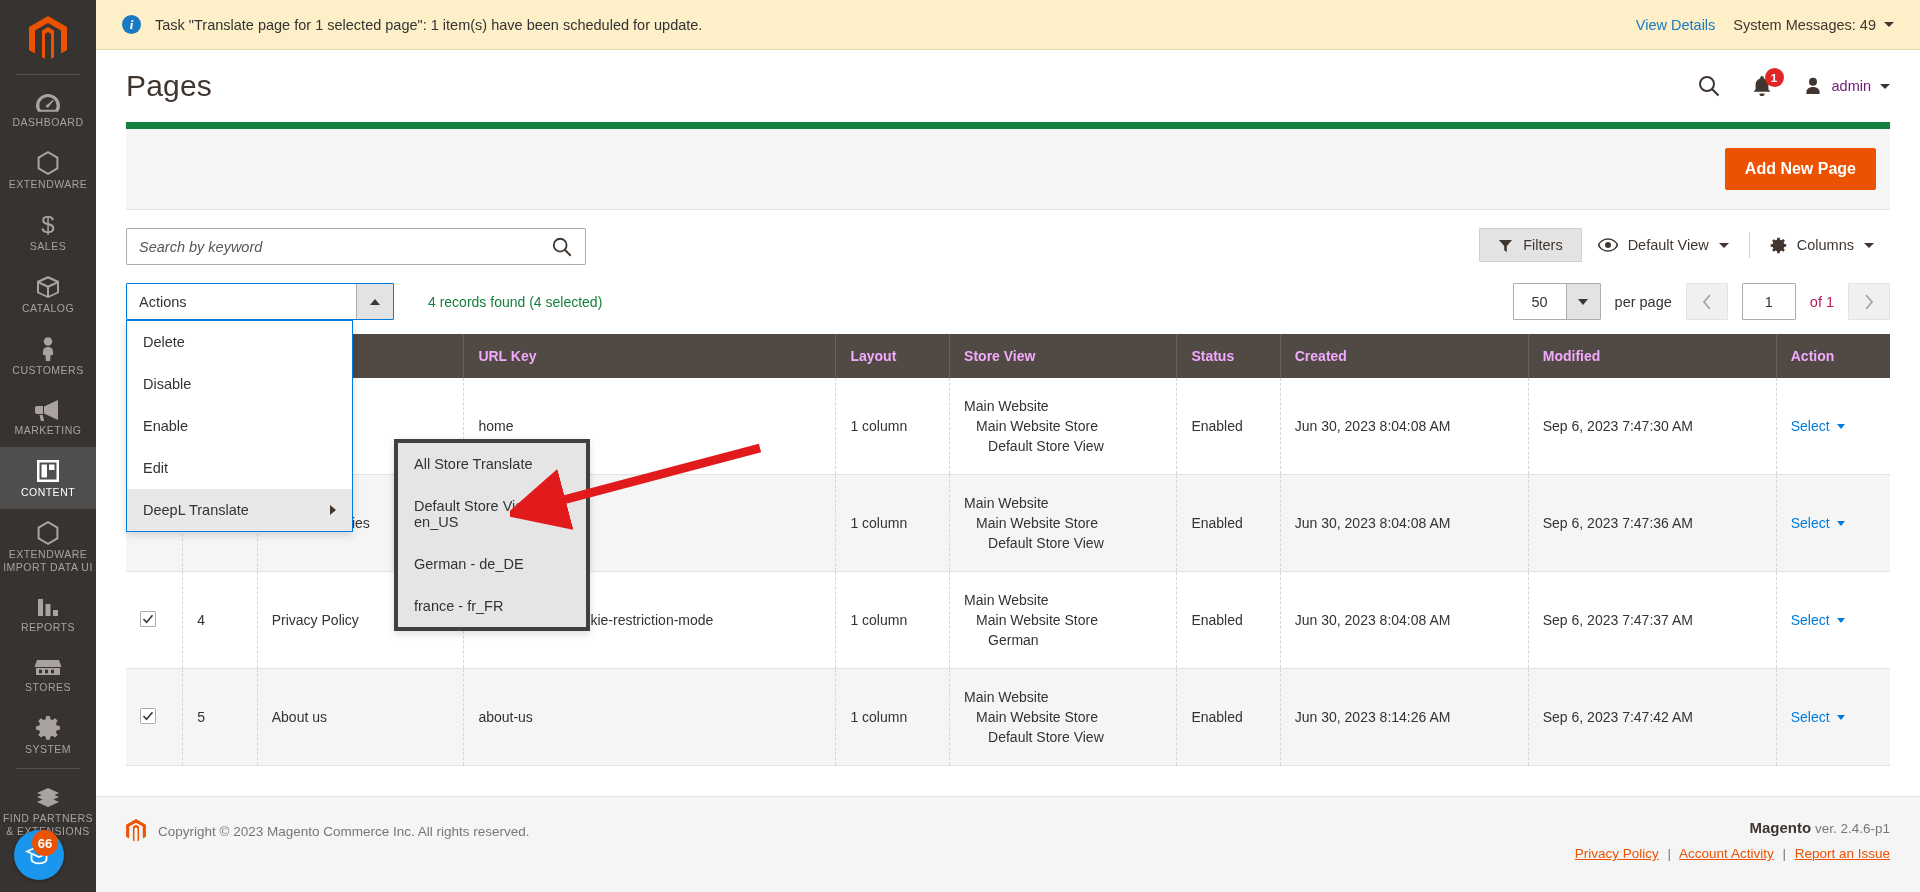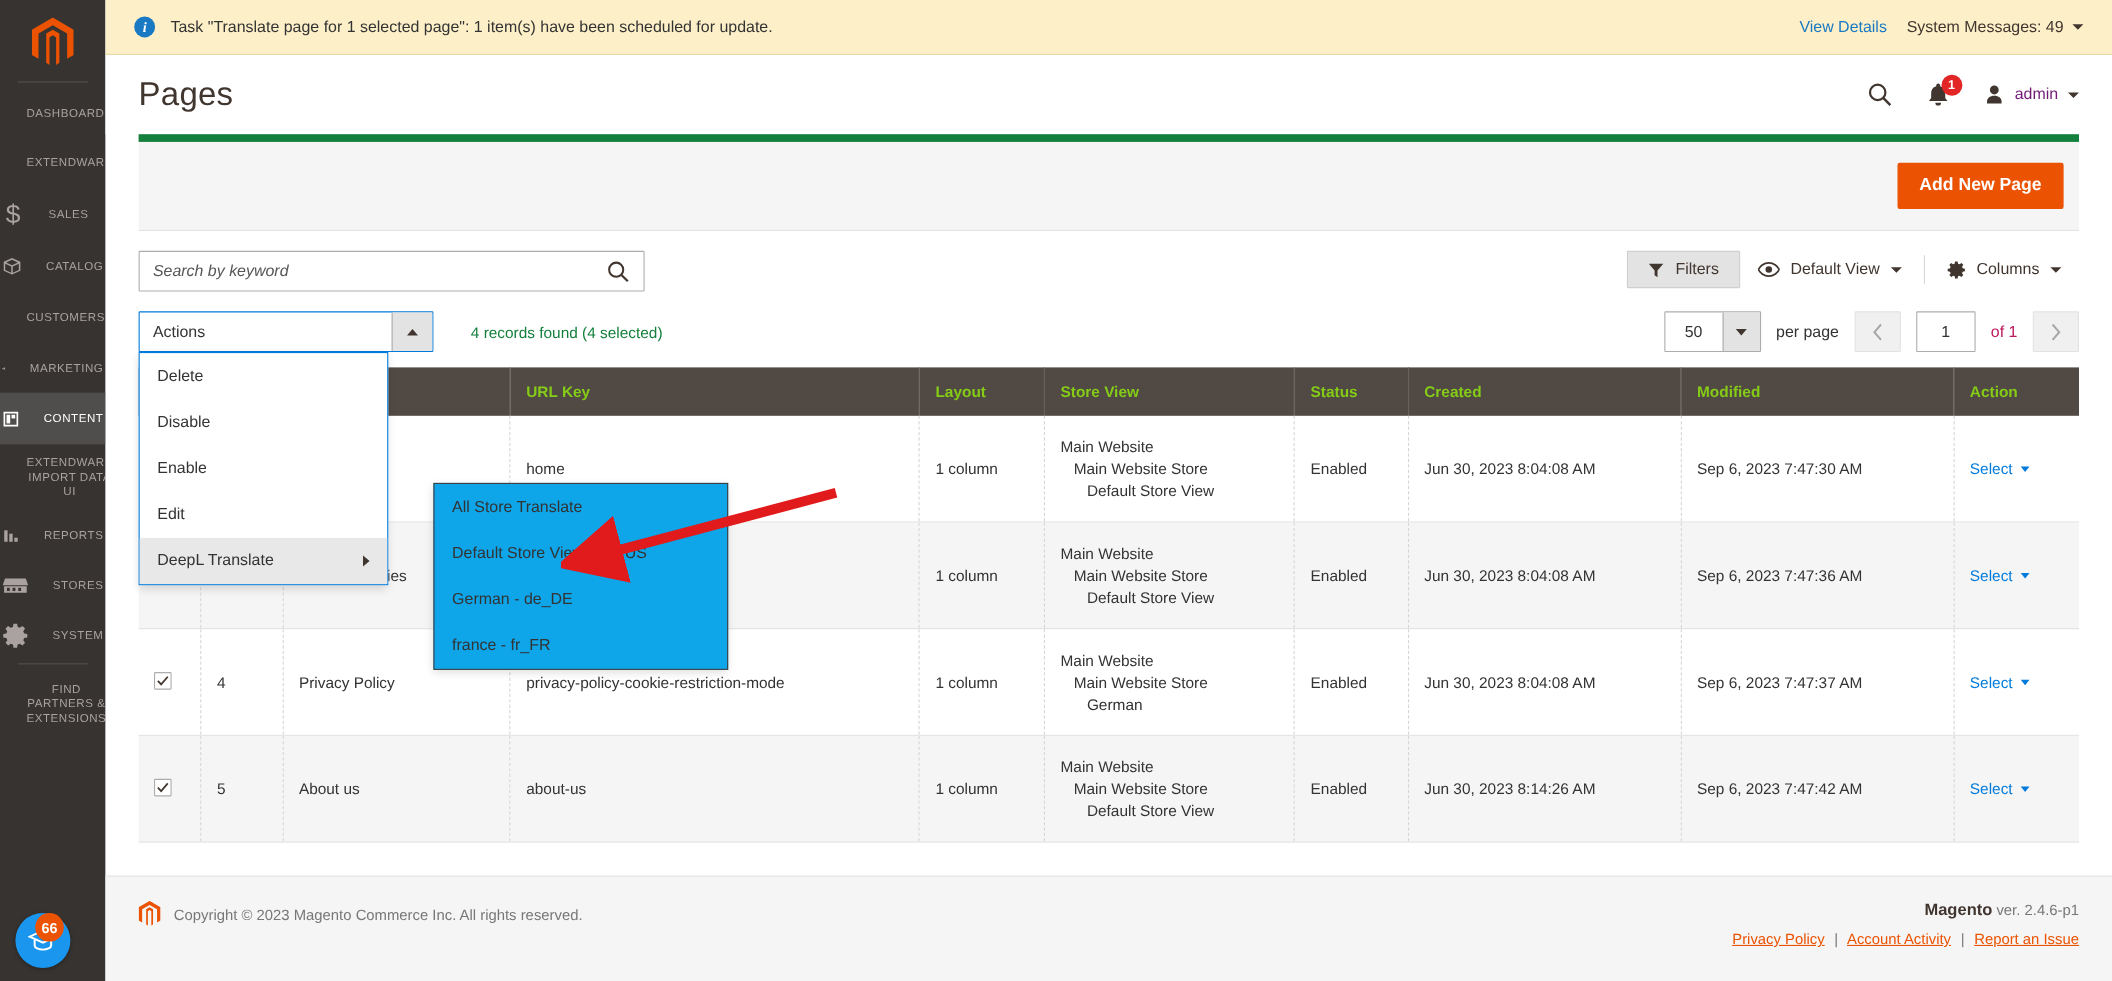--- a/index.html
+++ b/index.html
@@ -18,21 +18,21 @@
     display: flex; flex-direction: column; align-items: center;
     padding-top: 6px;
     position: relative;
     overflow: hidden;
   }
   .logo-wrap { height: 66px; display: flex; align-items: center; justify-content: center; width: 100%; }
   .m-logo { width: 38px; height: 46px; }
   .sb-divider { width: 64px; height: 1px; background: #55504c; margin: 2px 0 6px 0; }
   .sb-item {
     width: 96px; padding: 11px 2px 10px 2px;
-    display: flex; flex-direction: row; align-items: center; gap: 22px;
+    display: flex; flex-direction: column; align-items: center; gap: 2px;
     color: #a9a2a0; cursor: pointer;
   }
   .sb-item .sb-label {
     font-size: 10.5px; letter-spacing: .5px; text-align: center; line-height: 13px;
     text-transform: uppercase; color: #a9a2a0;
   }
   .sb-item.active { background: #504e4c; }
   .sb-item.active .sb-label { color: #ffffff; }
   .sb-item.active .ic { fill: #ffffff; }
   .ic { fill: #a9a2a0; display: block; }
@@ -159,30 +159,30 @@
     border: 1px solid #007bdb; z-index: 60; box-shadow: 0 3px 8px rgba(0,0,0,.14);
   }
   .am-item {
     padding: 13px 16px; font-size: 14.5px; color: #333; cursor: pointer;
     display: flex; align-items: center; justify-content: space-between;
   }
   .am-item.hl { background: #e8e8e8; }
   .arrow-r { width:0;height:0;border-top:5px solid transparent;border-bottom:5px solid transparent;border-left:6px solid #41362f;}
 
   .sub-menu {
-    position: absolute; left: 268px; top: 156px; width: 268px; background: #0ea5e9;
-    border: 1px solid #404040; z-index: 61; box-shadow: 0 3px 8px rgba(0,0,0,.14);
+    position: absolute; left: 268px; top: 156px; width: 196px; background: #e5e5e5;
+    border: 4px solid #404040; z-index: 61; box-shadow: 0 3px 8px rgba(0,0,0,.14);
   }
   .sm-item { padding: 13px 16px; font-size: 14.5px; color: #333; cursor: pointer; }
 
   
   .grid-wrap { margin: 14px 30px 0 30px; }
   table.grid { width: 100%; border-collapse: collapse; table-layout: fixed; }
   table.grid thead th {
-    background: #514943; color: #84cc16; font-size: 14px; font-weight: bold;
+    background: #514943; color: #f0abfc; font-size: 14px; font-weight: bold;
     text-align: left; padding: 14px 14px; border-right: 1px solid #6b615b; white-space: nowrap;
   }
   table.grid thead th:last-child { border-right: none; }
   table.grid tbody td {
     font-size: 14px; color: #333; padding: 18px 14px; vertical-align: middle;
     border-right: 1px dashed #d6d6d6; border-bottom: 1px solid #e3e3e3;
     line-height: 20px;
   }
   table.grid tbody td:last-child { border-right: none; }
   table.grid tbody tr:nth-child(even) { background: #f5f5f5; }

